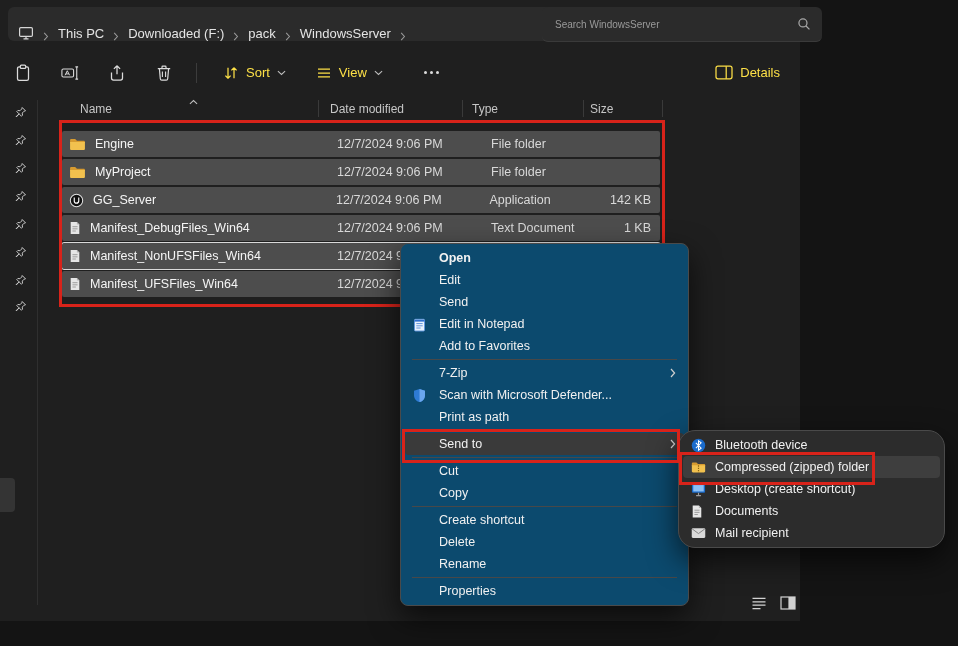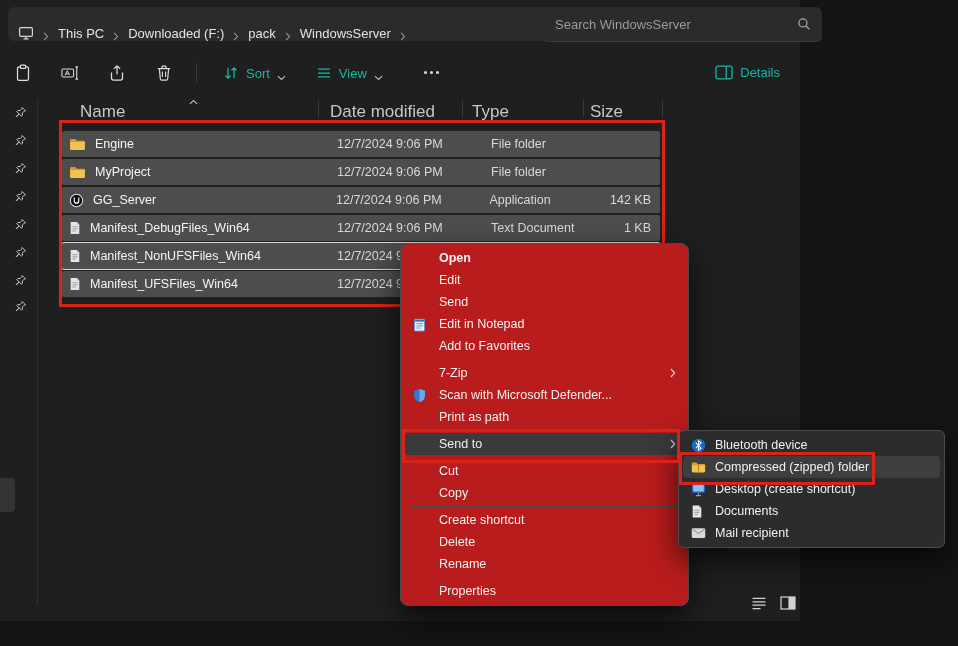--- a/index.html
+++ b/index.html
@@ -5,39 +5,39 @@
   html,body{margin:0;padding:0}
   body{width:958px;height:646px;background:#141414;font-family:"Liberation Sans",sans-serif;position:relative;overflow:hidden}
   .window{position:absolute;left:0;top:0;width:800px;height:621px;background:#1f1f1f}
 
   
   .addrbar{position:absolute;left:8px;top:7px;width:524px;height:34px;background:#2b2b2b;border-radius:6px;display:flex;align-items:flex-end;padding:0 10px}
   .bi{width:16px;height:16px;color:#d6d6d6;flex:none}
   .bchev{width:6px;height:9px;color:#9a9a9a;margin:0 9px;flex:none}
   .crumb{font-size:13px;color:#e4e4e4;white-space:nowrap;cursor:default}
   .searchbox{position:absolute;left:542px;top:7px;width:258px;height:34px;background:#2b2b2b;border-radius:6px;display:flex;align-items:center;padding:0 11px;border-bottom:1px solid #3a3a3a}
-  .sinput{flex:1;background:transparent;border:none;outline:none;color:#bdbdbd;font-size:13px;font-family:inherit;min-width:0}
+  .sinput{flex:1;background:transparent;border:none;outline:none;color:#bdbdbd;font-size:10px;font-family:inherit;min-width:0}
   .sinput::placeholder{color:#9a9a9a}
   .si{width:14px;height:14px;color:#a8a8a8;flex:none}
 
   
   .toolbar{position:absolute;left:0;top:48px;width:800px;height:49px;display:flex;align-items:center;padding-left:8px;color:#dcdcdc}
   .tbtn{width:30px;height:30px;margin-right:17px;background:transparent;border:none;border-radius:4px;display:flex;align-items:center;justify-content:center;color:#dcdcdc;padding:0;cursor:pointer}
   .tbtn svg{width:18px;height:18px}
   .tsep{width:1px;height:20px;background:#3c3c3c;margin-right:6px}
-  .tgroup{display:flex;align-items:flex-end;gap:7px;background:transparent;border:none;color:#14b8a6;font-size:13px;font-family:inherit;padding:6px 10px;border-radius:4px;margin-left:10px;cursor:pointer}
+  .tgroup{display:flex;align-items:center;gap:7px;background:transparent;border:none;color:#fde047;font-size:13px;font-family:inherit;padding:6px 10px;border-radius:4px;margin-left:10px;cursor:pointer}
   .gi{width:16px;height:16px}
   .gc{width:9px;height:6px;color:#bdbdbd}
   .dotsbtn{margin-left:22px;width:34px}
   .dot{width:3px;height:3px;border-radius:50%;background:#dcdcdc;margin:0 1.5px}
   .detailsbtn{margin-left:auto;margin-right:18px}
   .detailsbtn .gi{width:18px;height:15px}
 
   
-  .hdr{position:absolute;font-size:17px;color:#c6c6c6;cursor:default}
+  .hdr{position:absolute;font-size:12px;color:#c6c6c6;cursor:default}
   .vsep{position:absolute;top:100px;width:1px;height:17px;background:#3a3a3a}
   .hcaret{position:absolute;left:189px;top:99px;width:9px;height:6px;color:#bdbdbd}
 
   
   .row{position:absolute;left:62px;width:598px;height:26px;background:#4d4d4d;border-radius:2px;display:flex;align-items:center;font-size:12.5px;color:#d9d9d9;cursor:default}
   .row.focused{outline:1px solid #d9d9d9}
   .cname{width:256px;display:flex;align-items:center;gap:9px;padding-left:7px;color:#f5f5f5;overflow:hidden;white-space:nowrap}
   .cname svg{flex:none}
   .cdate{width:144px;padding-left:12px;white-space:nowrap}
   .ctype{width:121px;padding-left:10px;white-space:nowrap}
@@ -45,31 +45,31 @@
   .ic-folder{width:17px;height:13px}
   .ic-app{width:15px;height:15px}
   .ic-doc{width:12px;height:14px}
 
   
   .pin{position:absolute;left:14px;width:13px;height:13px;cursor:pointer}
   .peek{position:absolute;left:0;top:478px;width:15px;height:34px;background:#343434;border-radius:0 4px 4px 0}
   .vline{position:absolute;left:37px;top:100px;width:1px;height:505px;background:#2f2f2f}
 
   
-  .cmenu{position:absolute;left:400px;top:243px;width:279px;background:#b91c1c;border:1px solid #4a4a4a;border-radius:8px;padding:3px 4px;box-shadow:0 12px 30px rgba(0,0,0,.65);z-index:30}
+  .cmenu{position:absolute;left:400px;top:243px;width:279px;background:#0c4a6e;border:1px solid #4a4a4a;border-radius:8px;padding:3px 4px;box-shadow:0 12px 30px rgba(0,0,0,.65);z-index:30}
   .mi{height:22px;display:flex;align-items:center;padding:0 8px;border-radius:4px;color:#f1f1f1;font-size:12.5px;cursor:default}
   .mi.open-default{font-weight:700}
   .mi.parent-open{background:#3a3a3a}
   .mic{width:26px;display:flex;align-items:center;flex:none}
   .mic svg{width:13px;height:15px}
   .marrow{margin-left:auto;width:6px;height:10px;color:#cfcfcf;flex:none}
   .msep{height:1px;background:#484848;margin:2px 7px}
 
   
-  .smenu{position:absolute;left:678px;top:430px;width:257px;background:#2c2c2c;border:1px solid #4a4a4a;border-radius:6px;padding:3px 4px;box-shadow:0 12px 30px rgba(0,0,0,.65);z-index:31}
+  .smenu{position:absolute;left:678px;top:430px;width:257px;background:#2c2c2c;border:1px solid #4a4a4a;border-radius:17px;padding:3px 4px;box-shadow:0 12px 30px rgba(0,0,0,.65);z-index:31}
   .smi{height:22px;display:flex;align-items:center;padding:0 8px;border-radius:4px;color:#f1f1f1;font-size:12.5px;cursor:default}
   .smi.hl{background:#3e3e3e}
   .smic{width:24px;display:flex;align-items:center;flex:none}
   .smic svg{width:15px;height:15px}
 
   
   .toggles{position:absolute;left:748px;top:592px;display:flex;gap:7px;z-index:5}
   .vt{width:22px;height:21px;background:transparent;border:none;color:#d2d2d2;display:flex;align-items:center;justify-content:center;padding:0;cursor:pointer}
   .vt svg{width:16px;height:14px}
 

